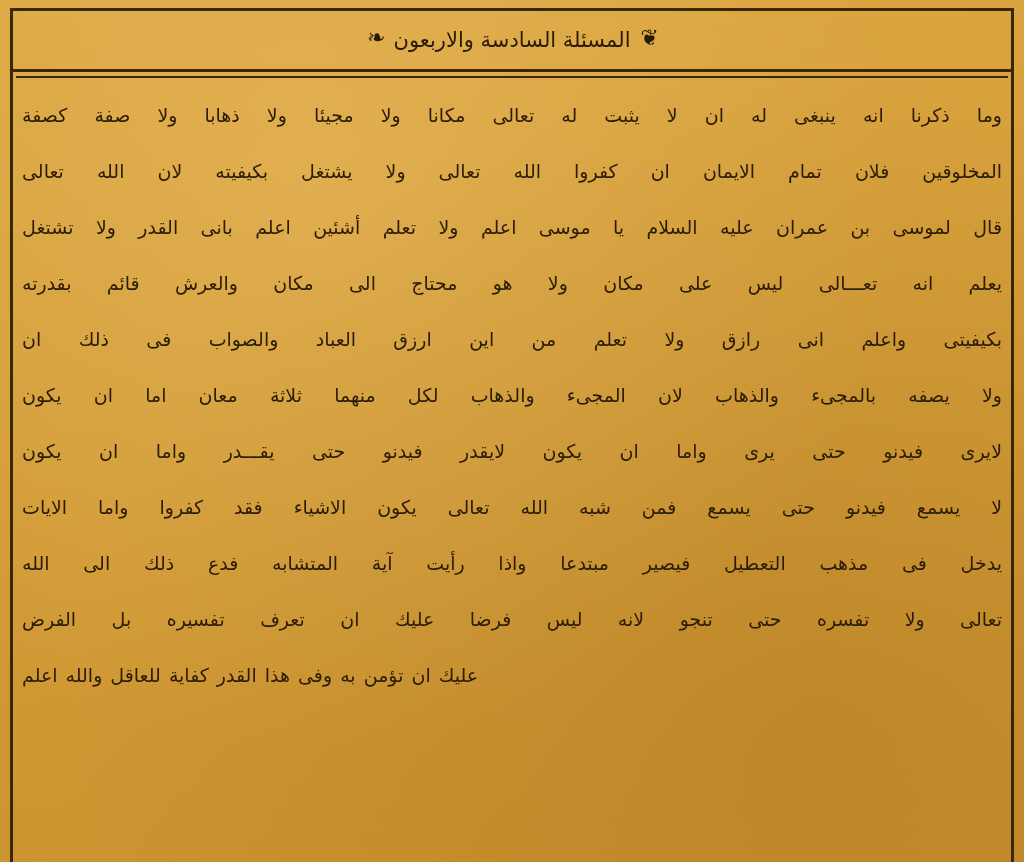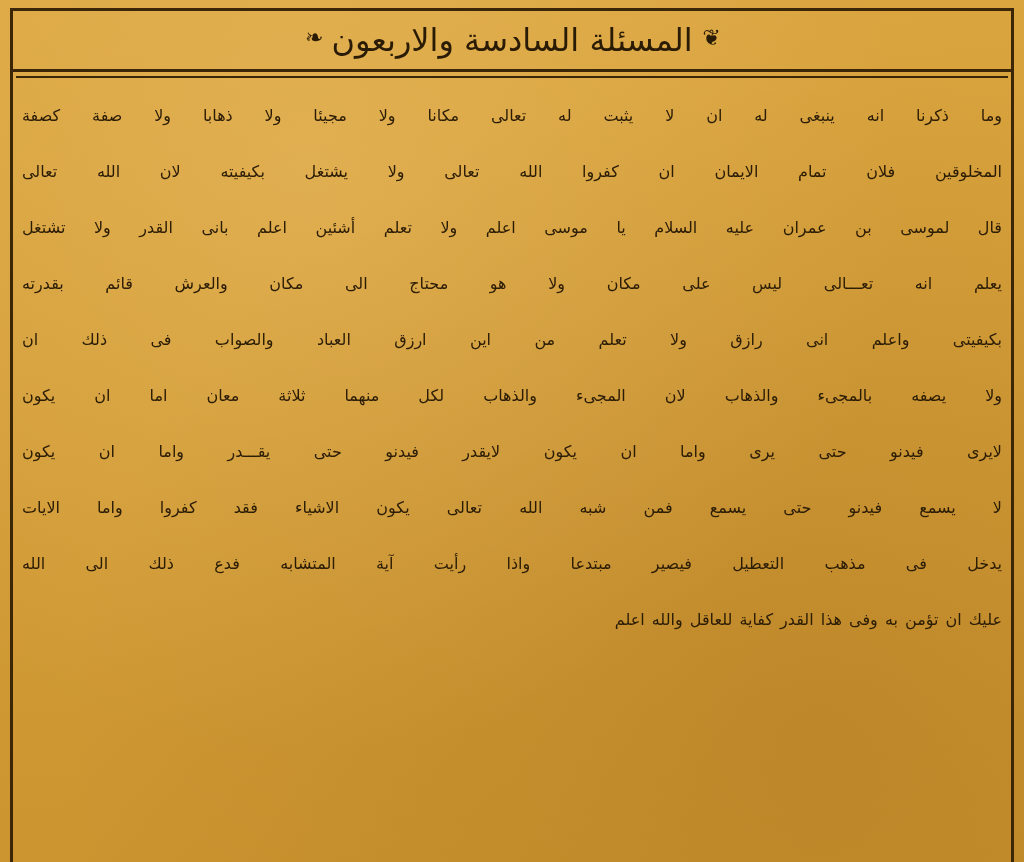--- a/index.html
+++ b/index.html
@@ -49,21 +49,21 @@
   }
   .header-inner {
     display: flex;
     align-items: center;
     justify-content: center;
     gap: 10px;
     direction: rtl;
   }
   .heading-text {
     font-family: "DejaVu Sans", sans-serif;
-    font-size: 32px;
+    font-size: 21px;
     color: #2a1b05;
     letter-spacing: 0.5px;
     white-space: nowrap;
   }
   .ornament {
     color: #2a1b05;
     font-size: 22px;
     line-height: 1;
     transform: translateY(-2px);
     letter-spacing: -2px;
@@ -81,37 +81,37 @@
     top: 88px;
     right: 22px;
     left: 22px;
     bottom: 6px;
     direction: rtl;
     text-align: justify;
     text-align-last: justify;
   }
   .line {
     font-family: "DejaVu Sans", sans-serif;
-    font-size: 16px;
+    font-size: 19px;
     color: #2b1c06;
     line-height: 1.02;
     height: 56px;
     display: flex;
     align-items: center;
     white-space: nowrap;
     letter-spacing: 0px;
     word-spacing: 2px;
   }
   .line > span {
     display: block;
     width: 100%;
     transform-origin: right center;
   }
   .line.center {
-    justify-content: flex-start;
+    justify-content: flex-end;
   }
   .line.center > span {
     width: auto;
   }
   
   .line span.stretch {
     display: block;
     width: 100%;
     text-align: justify;
     text-align-last: justify;
@@ -155,18 +155,21 @@
       </div>
     <div class="line">
         <span class="stretch">لايرى فيدنو حتى يرى واما ان يكون لايقدر فيدنو حتى يقـــدر واما ان يكون</span>
       </div>
     <div class="line">
         <span class="stretch">لا يسمع فيدنو حتى يسمع فمن شبه الله تعالى يكون الاشياء فقد كفروا واما الايات</span>
       </div>
     <div class="line">
         <span class="stretch">يدخل فى مذهب التعطيل فيصير مبتدعا واذا رأيت آية المتشابه فدع ذلك الى الله</span>
       </div>
+    <div class="line">
+        <span class="stretch">تعالى ولا تفسره حتى تنجو لانه ليس فرضا عليك ان تعرف تفسيره بل الفرض</span>
+      </div>
     <div class="line center">
         <span>عليك ان تؤمن به وفى هذا القدر كفاية للعاقل والله اعلم</span>
       </div>
   </div>
 
 </div>
 
 </body></html>

